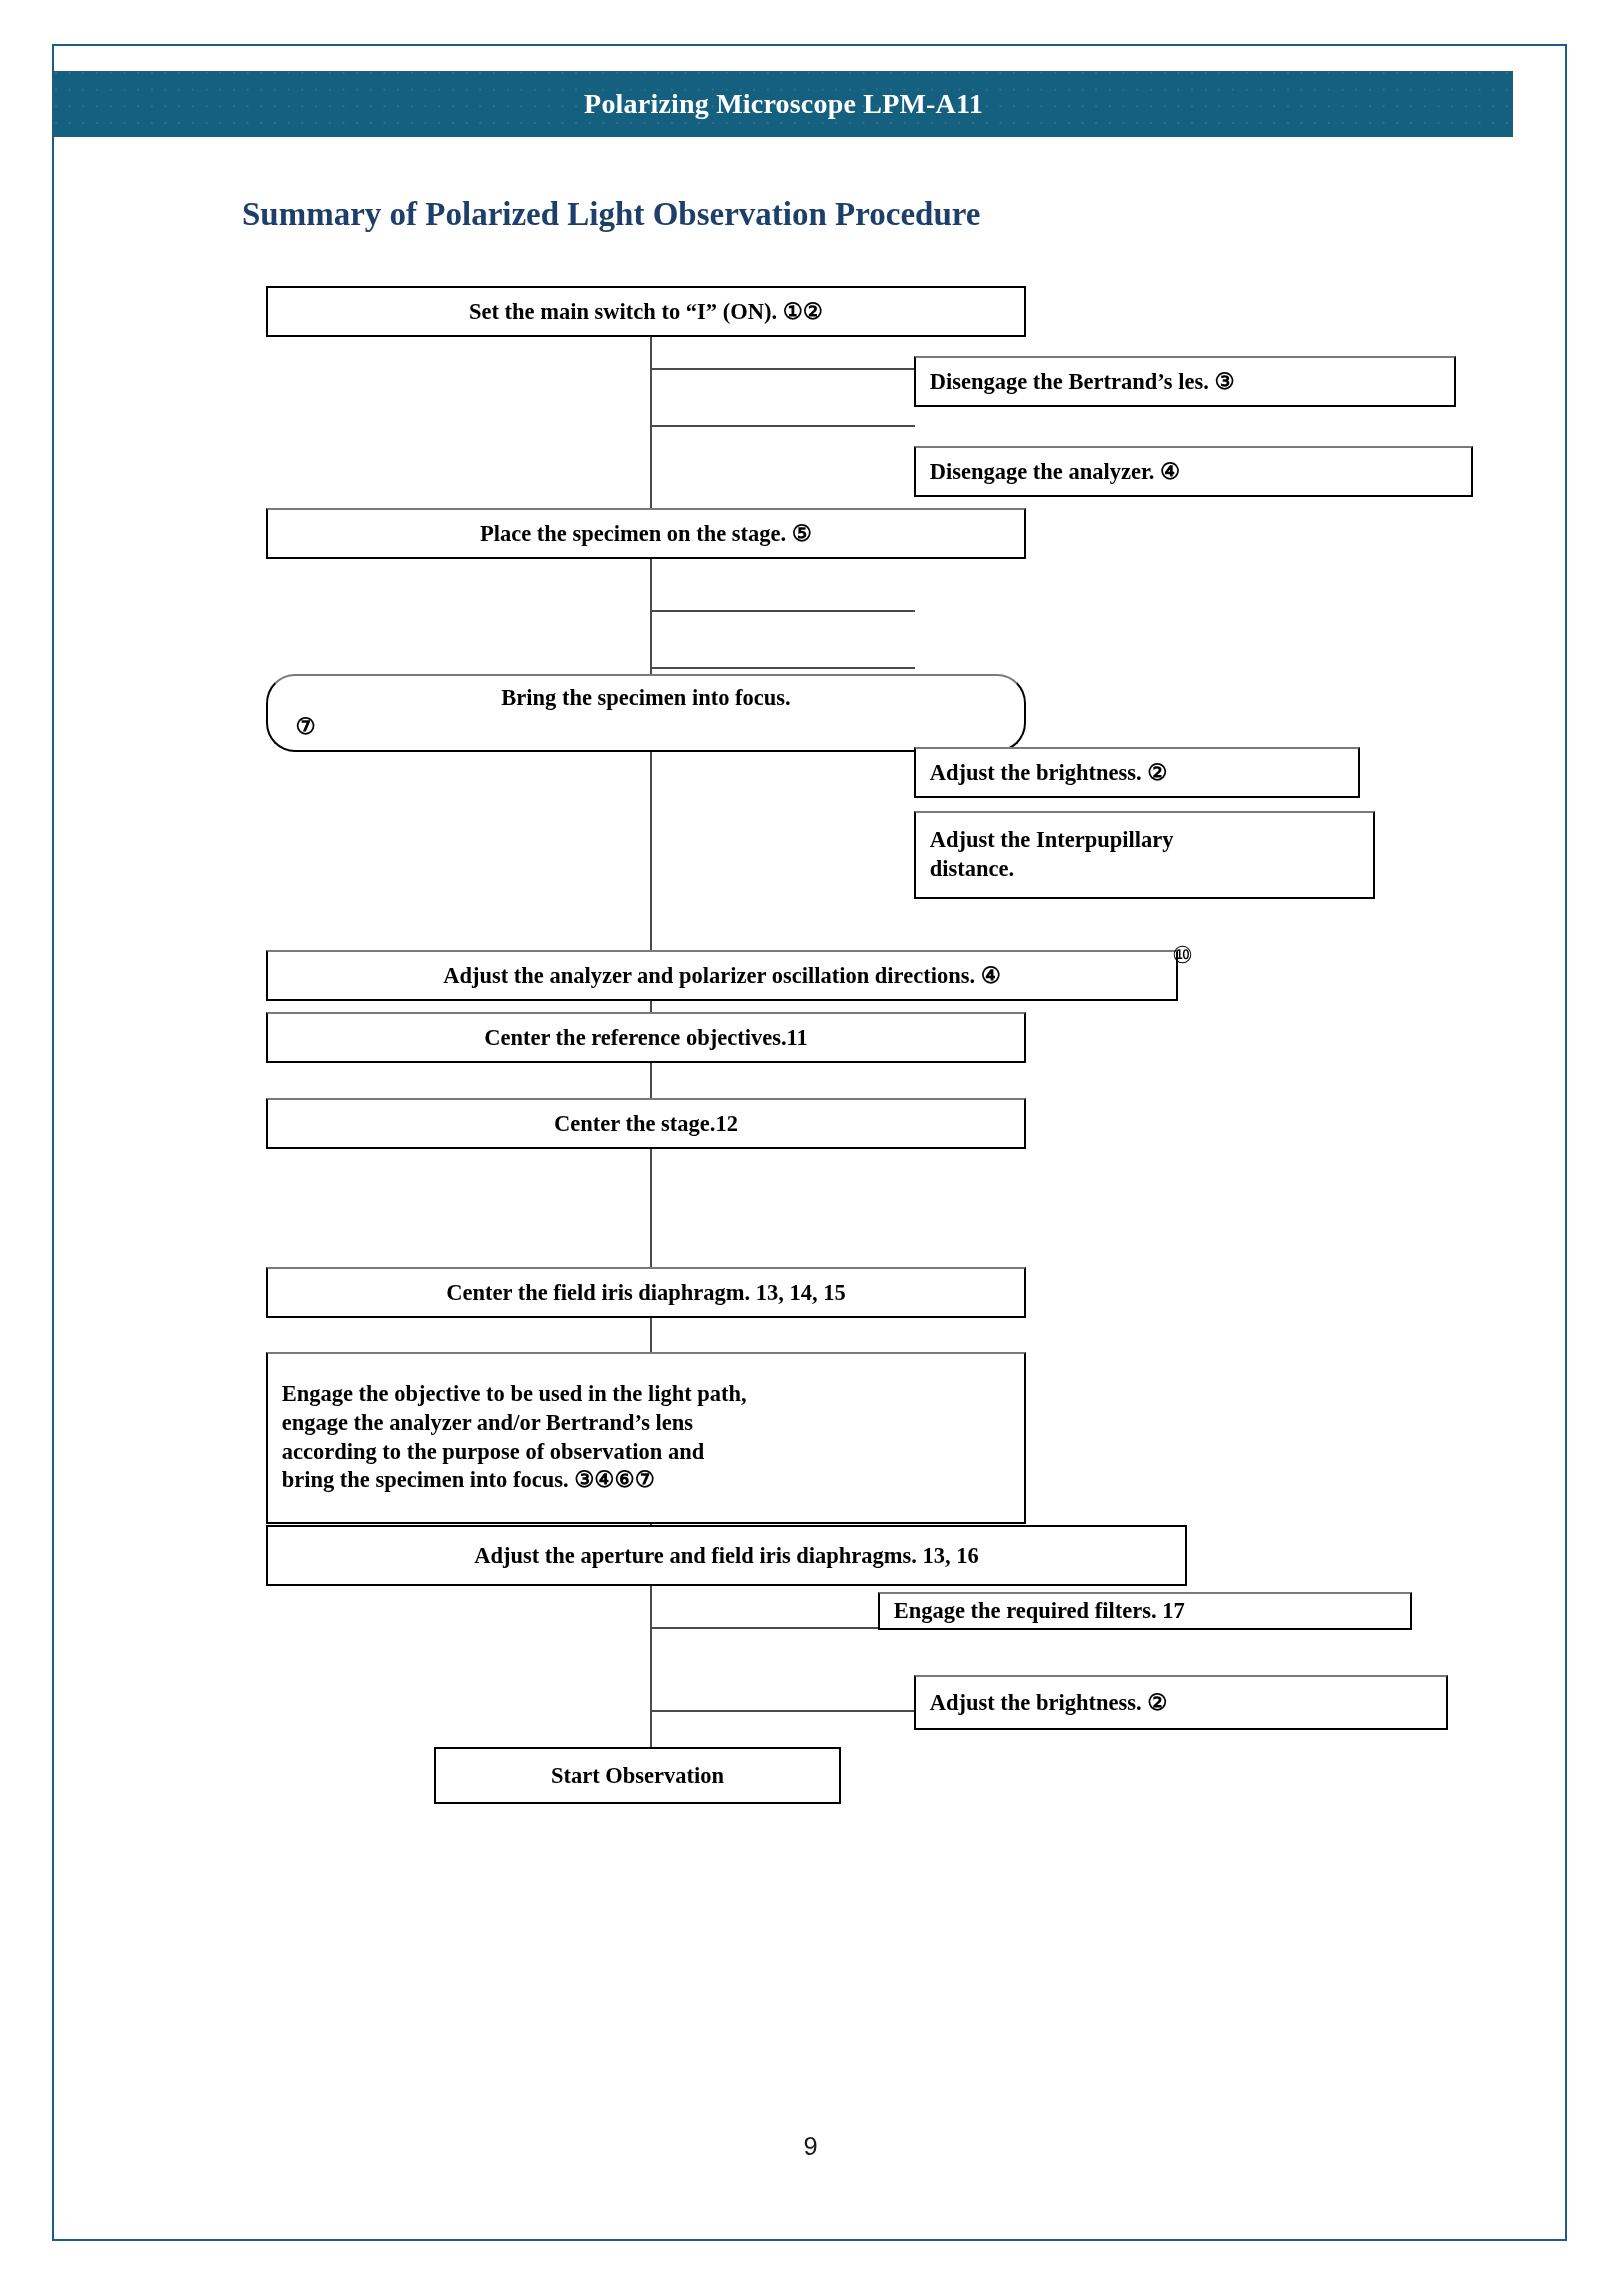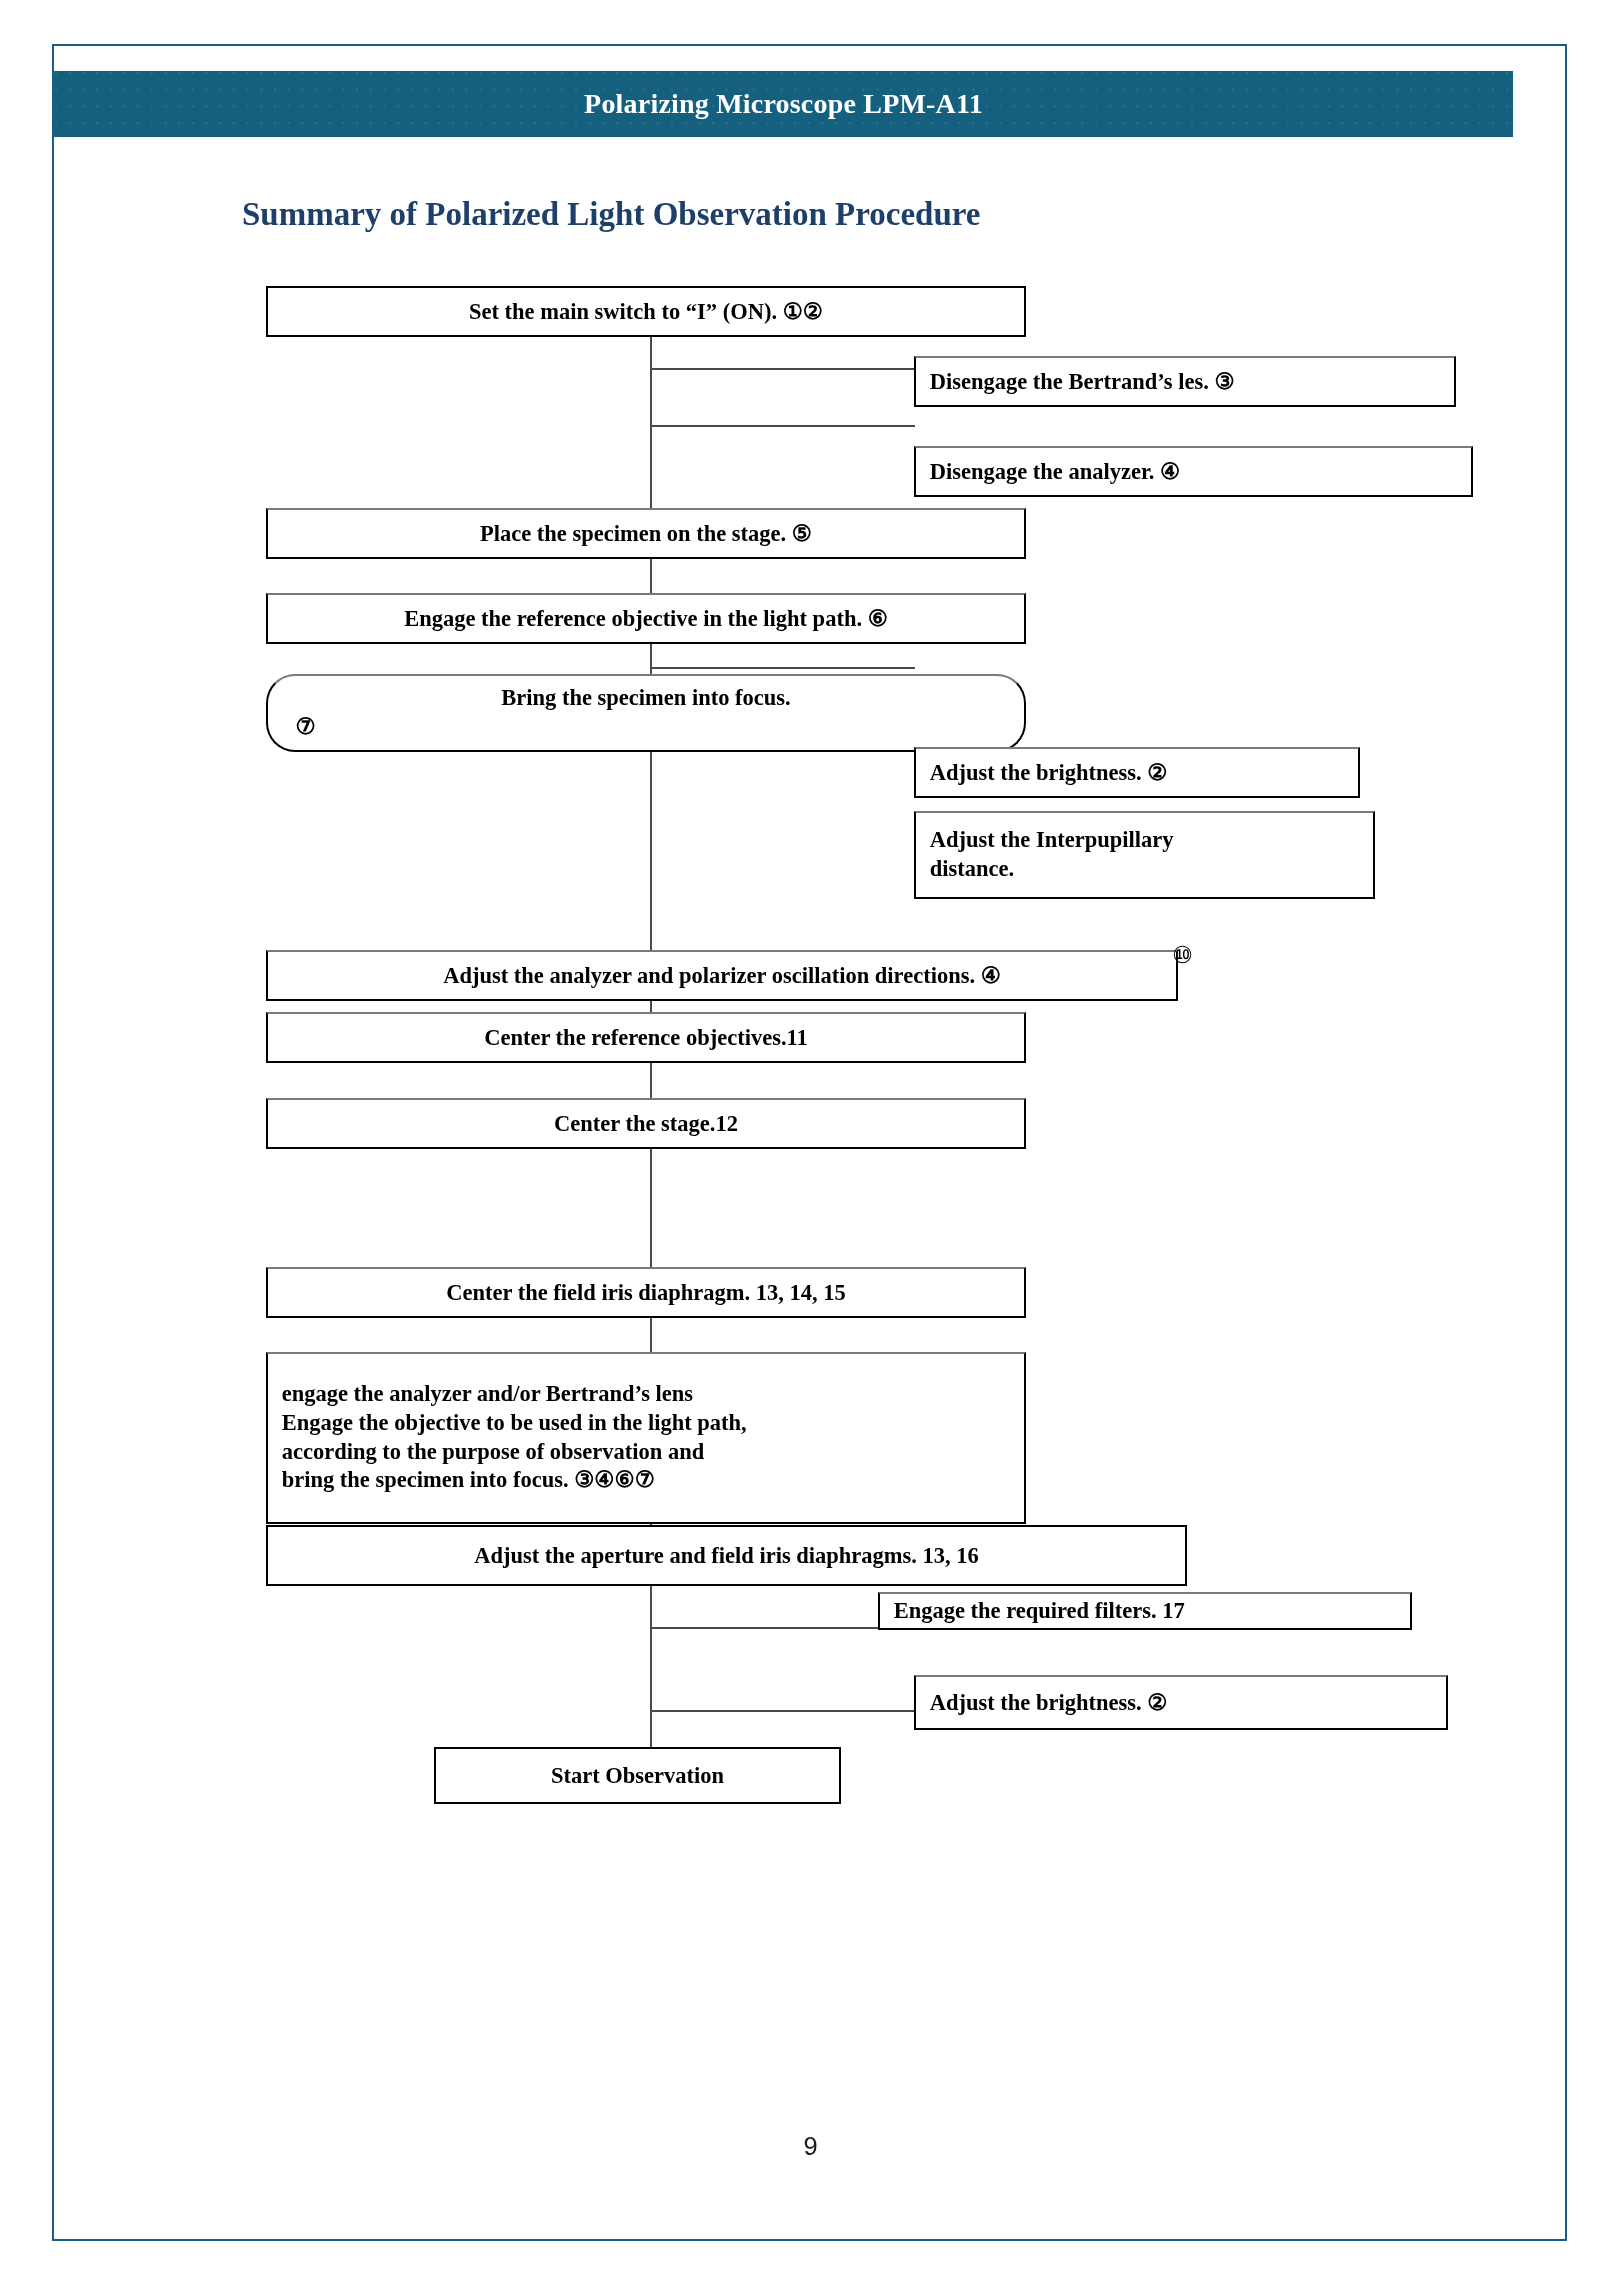--- a/index.html
+++ b/index.html
@@ -161,23 +161,20 @@
     <div class="hline" style="left:650px; top:1710px; width:265px;"></div>
 
     <div class="fbox center blacktop" style="left:266px; top:286px; width:760px; height:51px;">
       <div class="inner">Set the main switch to “I” (ON). ①②</div>
     </div>
 
     <div class="fbox center" style="left:266px; top:508px; width:760px; height:51px;">
       <div class="inner">Place the specimen on the stage. ⑤</div>
     </div>
 
-    <div class="fbox center" style="left:266px; top:593px; width:760px; height:51px;">
-      <div class="inner">Engage the reference objective in the light path. ⑥</div>
-    </div>
 
     <div class="fbox center" style="left:266px; top:674px; width:760px; height:78px;border-radius:29px;">
       <div class="inner" style="text-align:center;">
         <div>Bring the specimen into focus.</div>
         <div style="text-align:left; padding-left:13.7px;">⑦</div>
       </div>
     </div>
 
     <div class="fbox center" style="left:266px; top:950px; width:912px; height:51px;">
       <div class="inner">Adjust the analyzer and polarizer oscillation directions. ④</div>
@@ -193,22 +190,22 @@
       <div class="inner">Center the stage.12</div>
     </div>
 
 
     <div class="fbox center" style="left:266px; top:1267px; width:760px; height:51px;">
       <div class="inner">Center the field iris diaphragm. 13, 14, 15</div>
     </div>
 
     <div class="fbox left" style="left:266px; top:1352px; width:760px; height:172px;">
       <div class="inner">
+        <div>Engage the objective to be used in the light path,</div>
         <div>engage the analyzer and/or Bertrand’s lens</div>
-        <div>Engage the objective to be used in the light path,</div>
         <div>according to the purpose of observation and</div>
         <div>bring the specimen into focus. ③④⑥⑦</div>
       </div>
     </div>
 
     <div class="fbox center blacktop" style="left:266px; top:1525px; width:921px; height:61px;">
       <div class="inner">Adjust the aperture and field iris diaphragms. 13, 16</div>
     </div>
 
     <div class="fbox center blacktop" style="left:434px; top:1747px; width:407px; height:57px;">

